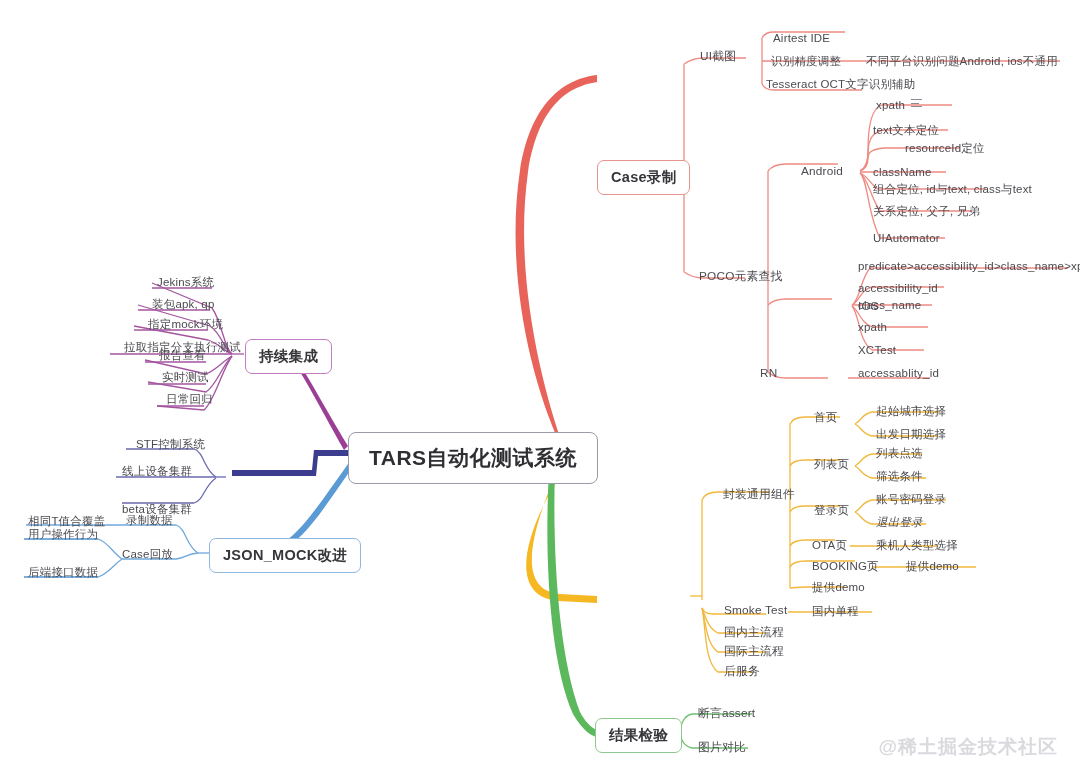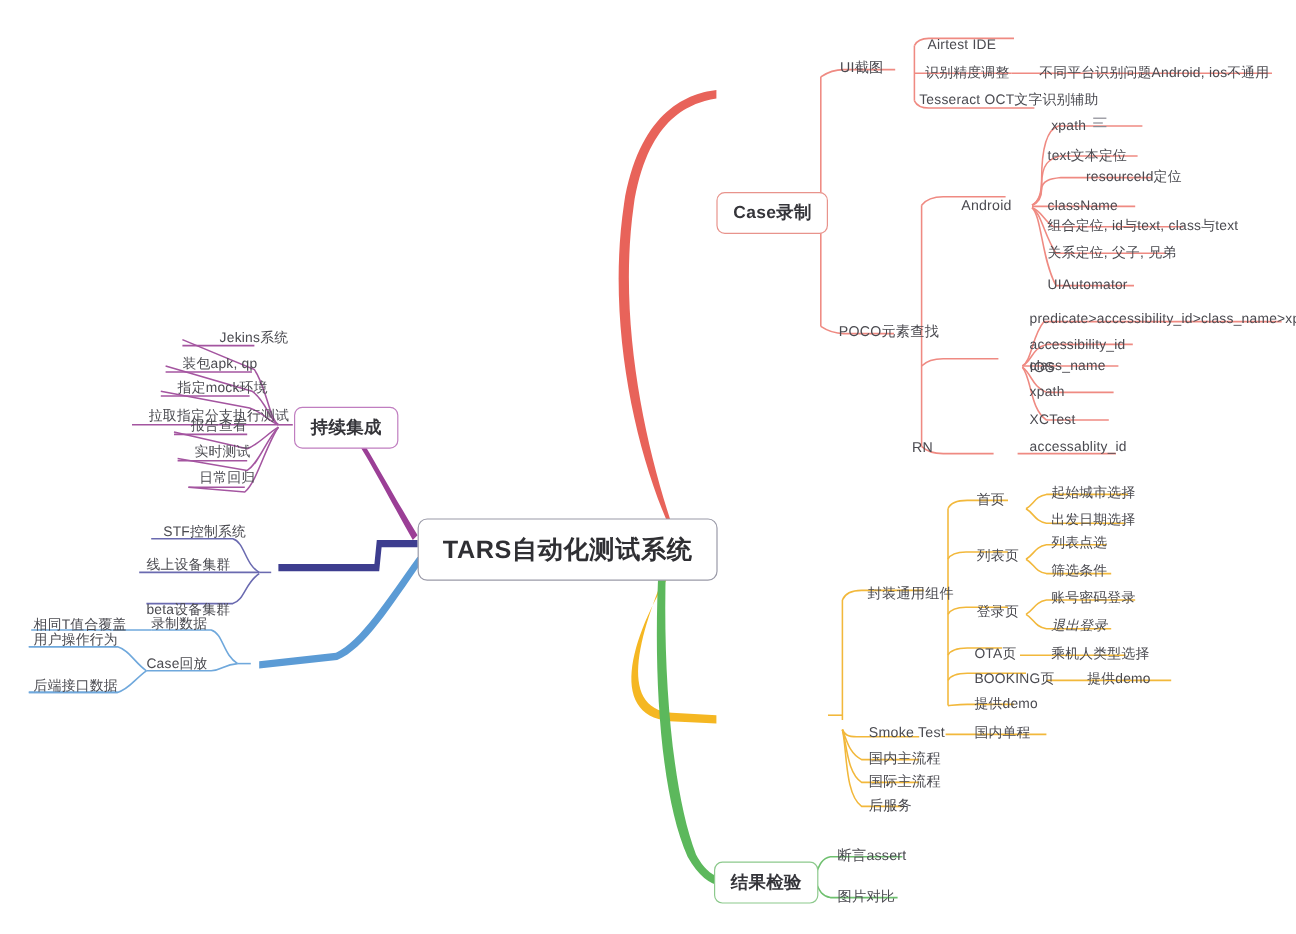--- a/index.html
+++ b/index.html
@@ -196,20 +196,21 @@
       <path d="M24,539 L98,539"></path>
       <path d="M24,577 L98,577"></path>
     </g>
   </svg>
 
   <div class="node root" style="left:348px;top:432px;">TARS自动化测试系统</div>
 
   <div class="node lvl1 red" style="left:597px;top:160px;">Case录制</div>
   <div class="node lvl1 green" style="left:595px;top:718px;">结果检验</div>
   <div class="node lvl1 purple" style="left:245px;top:339px;">持续集成</div>
+  <div class="node lvl1 blue" style="left:209px;top:538px;">JSON_MOCK改进</div>
 
   <div class="leaf mid" style="left:700px;top:49px;">UI截图</div>
   <div class="leaf" style="left:773px;top:31px;">Airtest IDE</div>
   <div class="leaf" style="left:771px;top:54px;">识别精度调整</div>
   <div class="leaf" style="left:866px;top:54px;">不同平台识别问题Android, ios不通用</div>
   <div class="leaf" style="left:766px;top:77px;">Tesseract OCT文字识别辅助</div>
 
   <div class="leaf mid" style="left:699px;top:269px;">POCO元素查找</div>
 
   <div class="leaf mid" style="left:801px;top:164px;">Android</div>
@@ -255,31 +256,32 @@
 
   <div class="leaf mid" style="left:724px;top:603px;">Smoke Test</div>
   <div class="leaf" style="left:812px;top:604px;">国内单程</div>
   <div class="leaf mid" style="left:724px;top:625px;">国内主流程</div>
   <div class="leaf mid" style="left:724px;top:644px;">国际主流程</div>
   <div class="leaf mid" style="left:724px;top:664px;">后服务</div>
 
   <div class="leaf mid" style="left:698px;top:706px;">断言assert</div>
   <div class="leaf mid" style="left:698px;top:740px;">图片对比</div>
 
-  <div class="leaf" style="left:183px;top:275px;">Jekins系统</div>
+  <div class="leaf" style="left:157px;top:275px;">Jekins系统</div>
   <div class="leaf" style="left:152px;top:297px;">装包apk, qp</div>
   <div class="leaf" style="left:148px;top:317px;">指定mock环境</div>
   <div class="leaf" style="left:124px;top:340px;">拉取指定分支执行测试</div>
   <div class="leaf" style="left:159px;top:348px;">报告查看</div>
   <div class="leaf" style="left:162px;top:370px;">实时测试</div>
   <div class="leaf" style="left:166px;top:392px;">日常回归</div>
 
   <div class="leaf" style="left:136px;top:437px;">STF控制系统</div>
   <div class="leaf" style="left:122px;top:464px;">线上设备集群</div>
   <div class="leaf" style="left:122px;top:490px;margin-top:12px;">beta设备集群</div>
 
   <div class="leaf" style="left:126px;top:513px;">录制数据</div>
   <div class="leaf" style="left:28px;top:514px;">相同T值合覆盖</div>
   <div class="leaf" style="left:122px;top:547px;">Case回放</div>
   <div class="leaf" style="left:28px;top:527px;">用户操作行为</div>
   <div class="leaf" style="left:28px;top:565px;">后端接口数据</div>
 
+  <div class="watermark">@稀土掘金技术社区</div>
 </div>
 
 </body></html>

